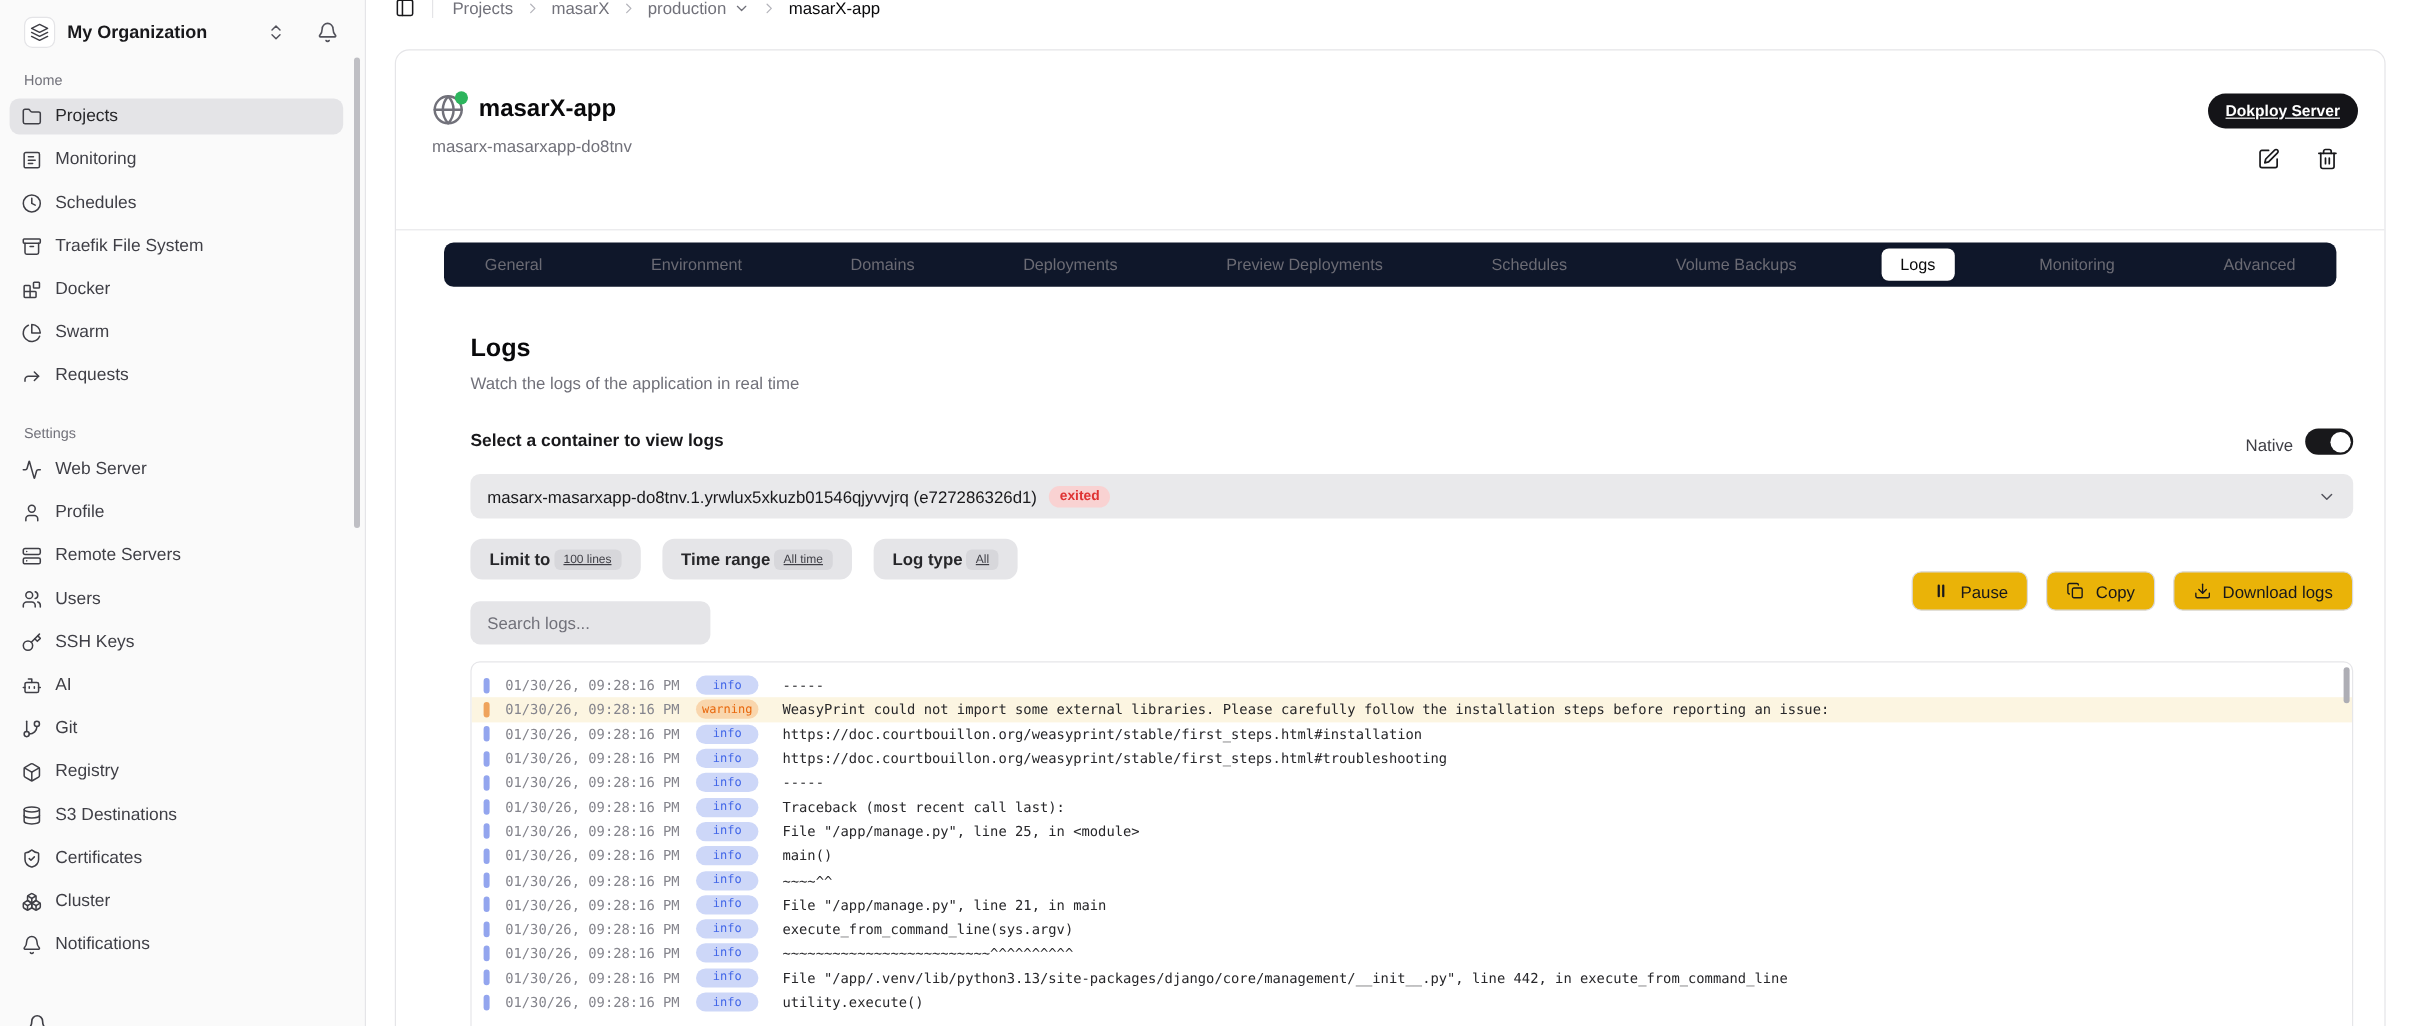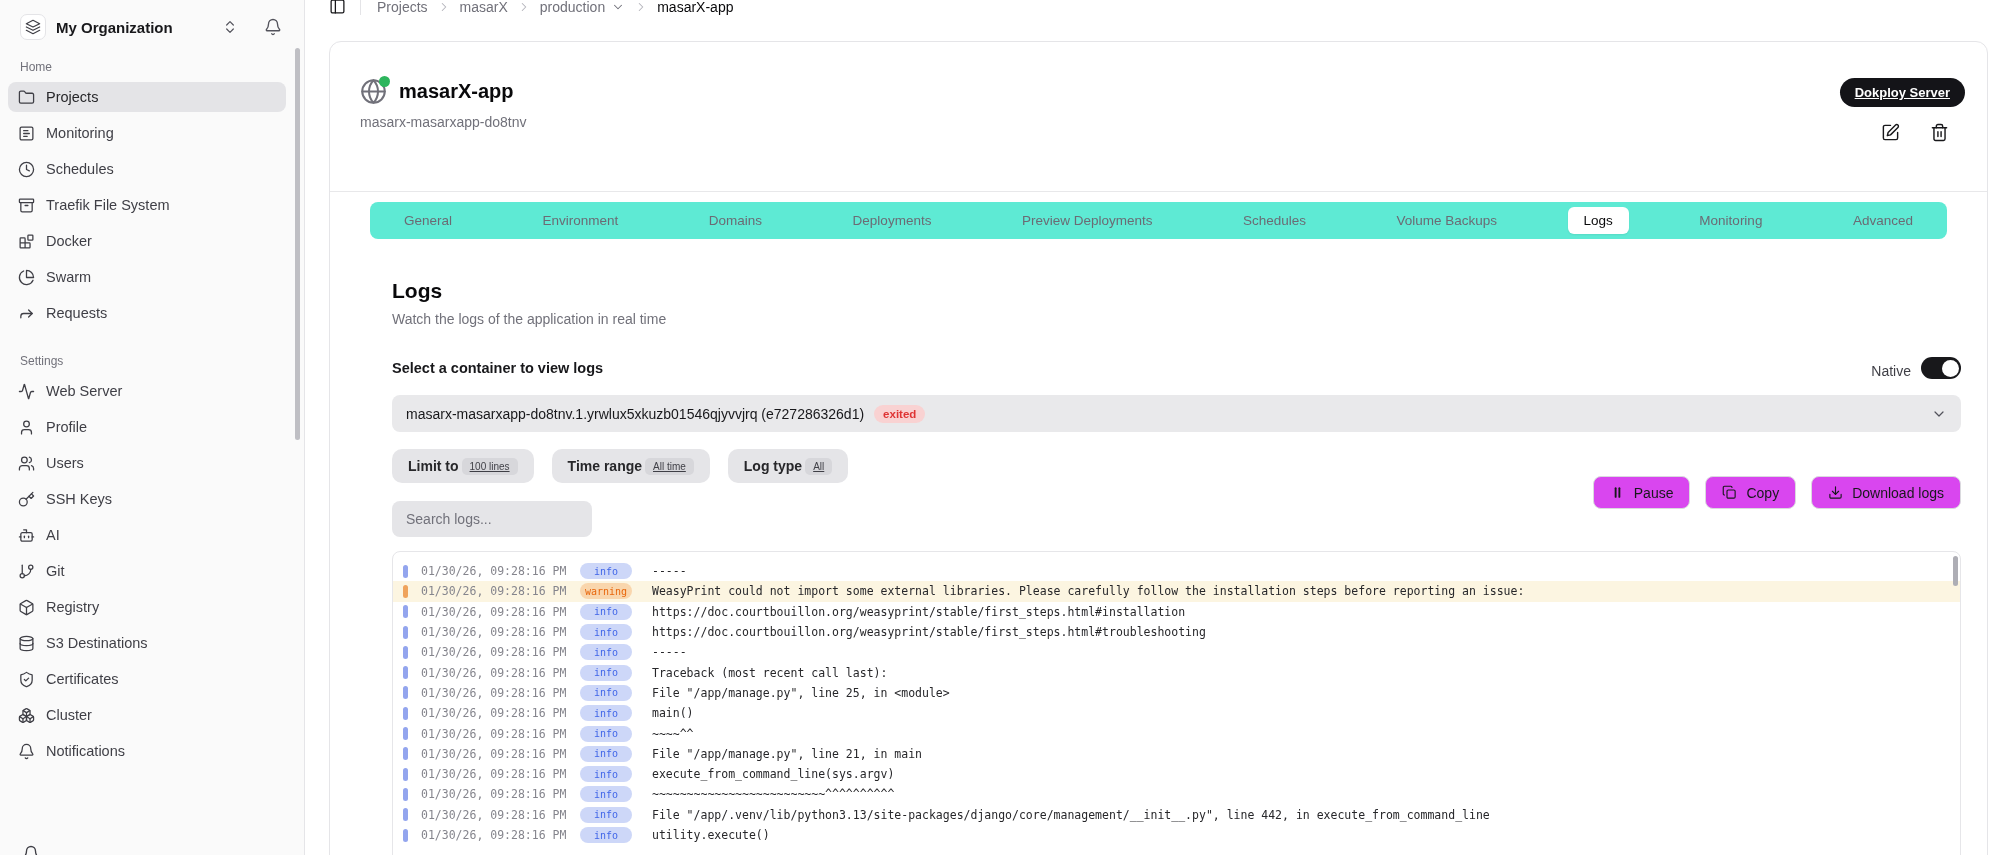--- a/index.html
+++ b/index.html
@@ -48,21 +48,21 @@
                border-radius: 50%; background: #2db55d; }
   .app-title { font-size: 20px; font-weight: 700; color: #09090b; }
   .app-subtitle { font-size: 14px; color: #71717a; margin-top: 9px; }
   .header-right { display: flex; flex-direction: column; align-items: flex-end; }
   .server-badge { background: #141418; color: #fff; font-size: 13px; font-weight: 700;
                   border-radius: 999px; padding: 7px 15px; text-decoration: underline; }
   .header-icons { display: flex; gap: 30px; margin-top: 16px; margin-right: 16px; color: #18181b; }
   .icon-btn { cursor: pointer; display: flex; }
 
   .tabs-wrap { padding: 10px 40px 0 40px; }
-  .tabs { background: #5eead4; border-radius: 8px; height: 37px; display: flex; align-items: center;
+  .tabs { background: #0f172a; border-radius: 8px; height: 37px; display: flex; align-items: center;
           justify-content: space-between; padding: 0 14px; }
   .tab { font-size: 13.5px; color: #6b6b74; padding: 6px 20px; cursor: pointer; white-space: nowrap; }
   .tab.active { background: #fff; color: #0a0a0b; border-radius: 6px; padding: 6px 16px;
                 box-shadow: 0 1px 2px rgba(0,0,0,.07); }
 
   .logs-section { padding: 40px 26px 0 62px; }
   .logs-title { font-size: 21px; font-weight: 700; color: #09090b; }
   .logs-subtitle { font-size: 14px; color: #71717a; margin-top: 8px; }
   .container-row { display: flex; justify-content: space-between; align-items: center; margin-top: 30px; }
   .container-label { font-size: 14.5px; font-weight: 700; color: #18181b; }
@@ -83,21 +83,21 @@
   .filters { display: flex; gap: 18px; }
   .chip { background: #e5e5e8; border-radius: 10px; height: 34px; display: flex; align-items: center;
           gap: 3px; padding: 0 16px; cursor: pointer; }
   .chip-label { font-size: 14px; font-weight: 700; color: #27272a; }
   .chip-value { background: #d7d7db; border-radius: 5px; font-size: 10px; color: #3f3f46; padding: 3px 8px; text-decoration: underline; }
   .search-input { margin-top: 18px; width: 200px; height: 36px; background: #e5e5e8; border: none;
                   border-radius: 8px; padding: 0 14px; font-size: 14px; font-family: "Liberation Sans", sans-serif;
                   color: #18181b; display: block; outline: none; }
   .search-input::placeholder { color: #71717a; }
   .action-btns { position: absolute; right: 0; top: 27px; display: flex; gap: 15px; }
-  .action-btn { background: #d946ef; border: 1px solid #dadade; border-radius: 8px; height: 33px;
+  .action-btn { background: #eab308; border: 1px solid #dadade; border-radius: 8px; height: 33px;
                 display: flex; align-items: center; gap: 9px; padding: 0 16px; font-size: 14px;
                 color: #18181b; cursor: pointer; }
 
   .log-panel { margin-top: 14px; border: 1px solid #e6e6e9; border-radius: 8px; background: #fff;
                padding: 9px 0 6px 0; position: relative; height: 340px; overflow: hidden; }
   .log-scroll-thumb { position: absolute; right: 2px; top: 4px; width: 5px; height: 30px;
                       background: #aeaeb5; border-radius: 3px; }
   .log-row { display: flex; align-items: center; height: 20.3px; font-family: "DejaVu Sans Mono", monospace; }
   .log-row.warning-row { background: #fcf5e1; }
   .log-bar { width: 5px; height: 13px; border-radius: 3px; margin-left: 10px; flex: none; }
@@ -213,20 +213,31 @@
         <span>Web Server</span>
       </div>
       <div class="nav-item">
         <span class="nicon">
           <svg width="17" height="17" viewBox="0 0 24 24" fill="none" stroke="currentColor" stroke-width="1.8" stroke-linecap="round" stroke-linejoin="round">
             <path d="M19 21v-2a4 4 0 0 0-4-4H9a4 4 0 0 0-4 4v2"></path>
             <circle cx="12" cy="7" r="4"></circle>
           </svg>
         </span>
         <span>Profile</span>
+      </div>
+      <div class="nav-item">
+        <span class="nicon">
+          <svg width="17" height="17" viewBox="0 0 24 24" fill="none" stroke="currentColor" stroke-width="1.8" stroke-linecap="round" stroke-linejoin="round">
+            <rect x="2" y="3" width="20" height="7" rx="2"></rect>
+            <rect x="2" y="14" width="20" height="7" rx="2"></rect>
+            <path d="M6 6.5h.01"></path>
+            <path d="M6 17.5h.01"></path>
+          </svg>
+        </span>
+        <span>Remote Servers</span>
       </div>
       <div class="nav-item">
         <span class="nicon">
           <svg width="17" height="17" viewBox="0 0 24 24" fill="none" stroke="currentColor" stroke-width="1.8" stroke-linecap="round" stroke-linejoin="round">
             <path d="M16 21v-2a4 4 0 0 0-4-4H6a4 4 0 0 0-4 4v2"></path>
             <circle cx="9" cy="7" r="4"></circle>
             <path d="M22 21v-2a4 4 0 0 0-3-3.87"></path>
             <path d="M16 3.13a4 4 0 0 1 0 7.75"></path>
           </svg>
         </span>

